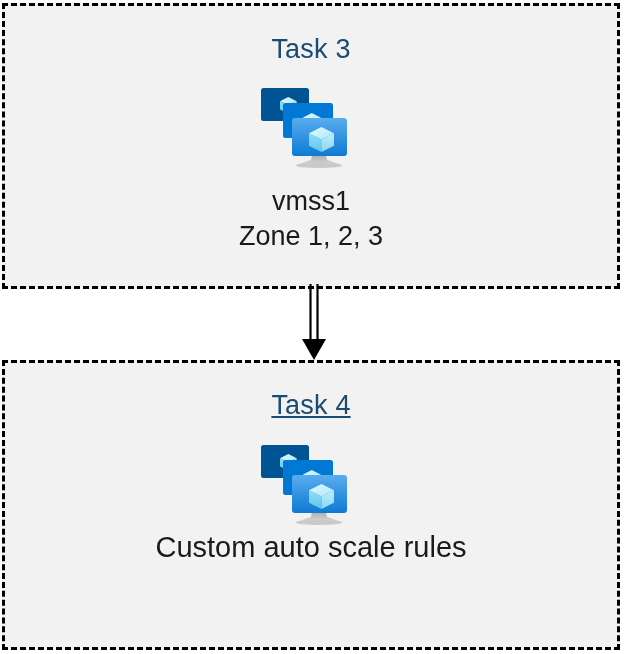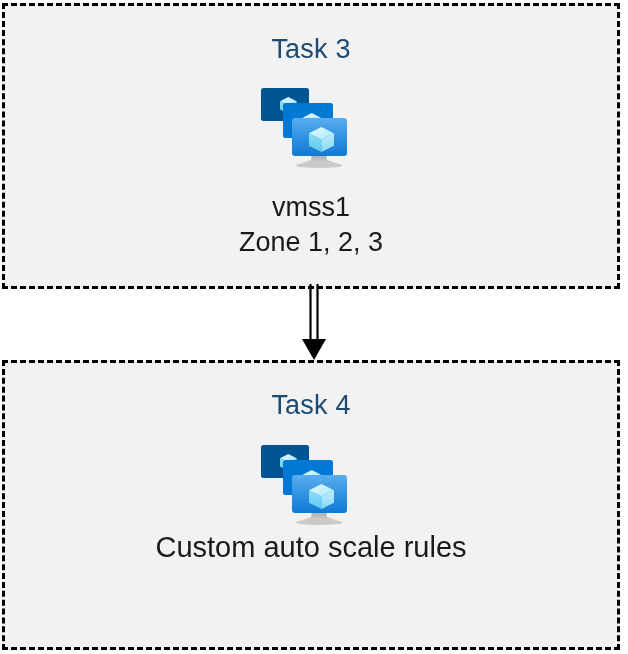--- a/index.html
+++ b/index.html
@@ -49,40 +49,40 @@
 
   .task-title {
     color: #1b4a72;
     font-size: 27px;
     line-height: 1;
     letter-spacing: 0.2px;
     white-space: nowrap;
   }
 
   #task-box-3 .task-title { margin-top: 30px; }
-  #task-box-4 .task-title { margin-top: 29px; }
+  #task-box-4 .task-title { margin-top: 29px; text-decoration: underline; }
 
   
   .vmss-icon {
     display: block;
   }
   #task-box-3 .vmss-icon { margin-top: 17px; }
   #task-box-4 .vmss-icon { margin-top: 18px; }
 
   
   .caption {
     color: #1a1a1a;
     text-align: center;
     white-space: pre-line;
     line-height: 1.28;
   }
 
   #task-3-caption {
     font-size: 27px;
-    margin-top: 18px;
+    margin-top: 12px;
   }
 
   #task-4-caption {
     font-size: 29px;
   }
 
   
   #connector-arrow {
     position: absolute;
     left: 288px;

